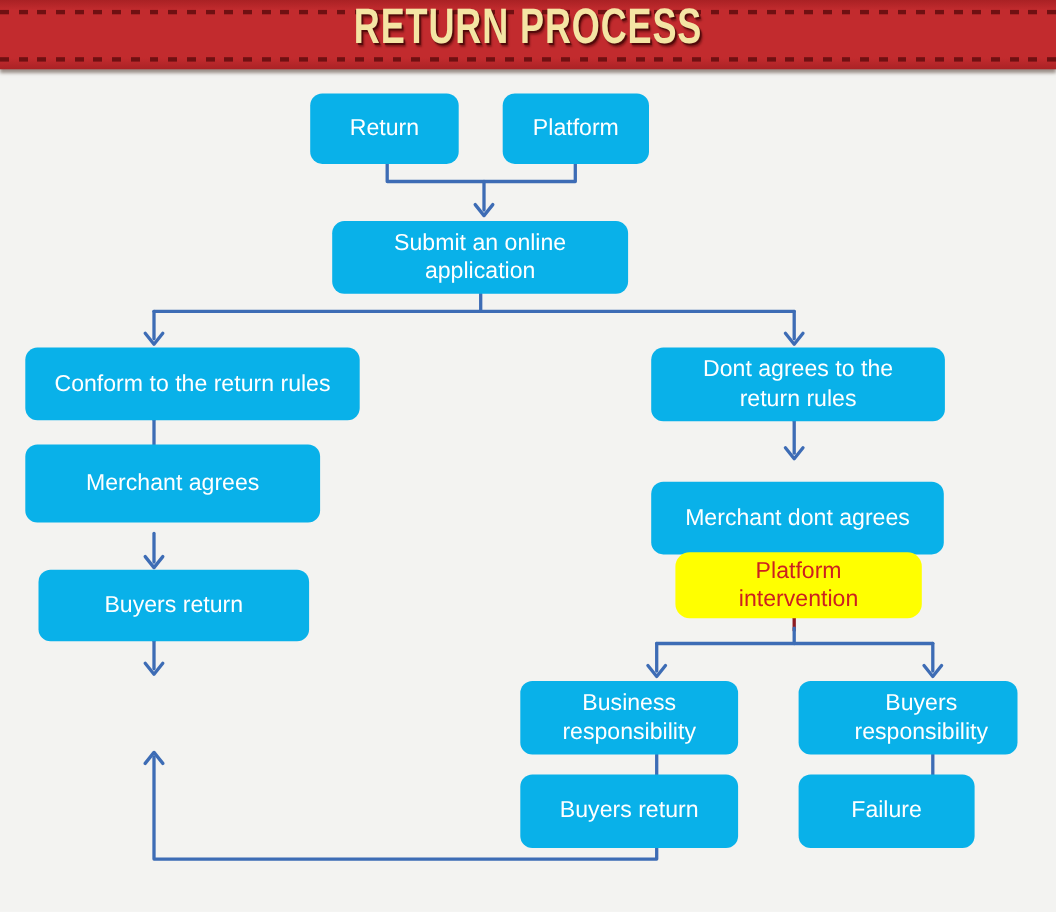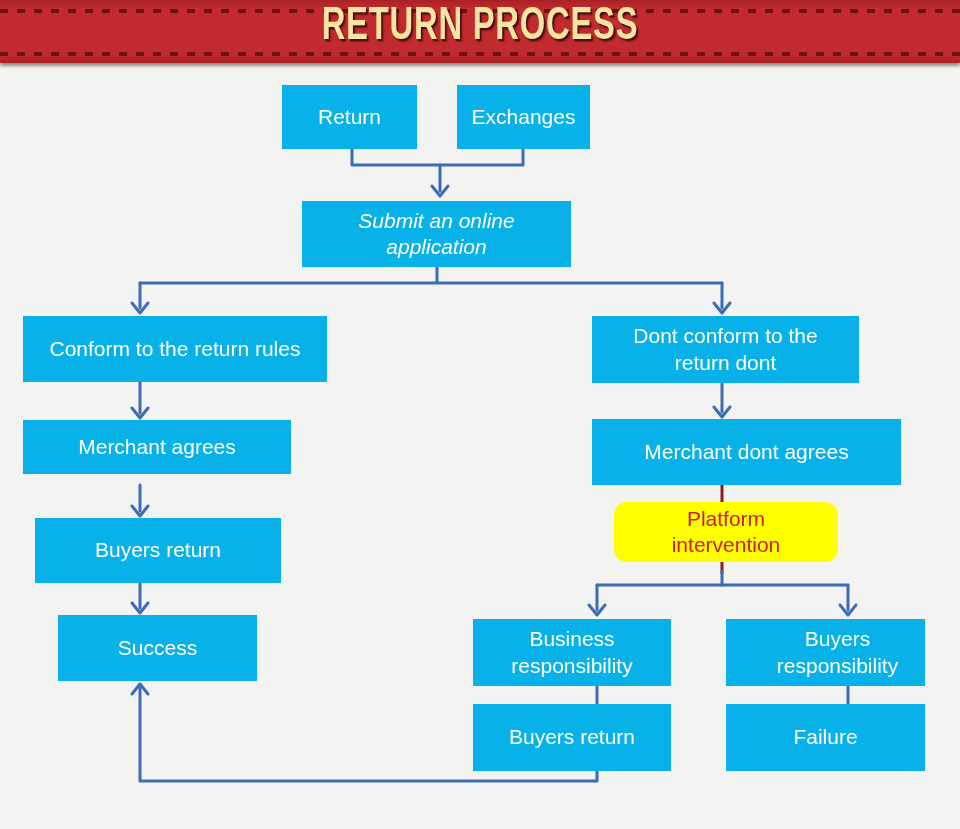--- a/index.html
+++ b/index.html
@@ -41,21 +41,21 @@
   .connectors .blue{stroke:var(--connector-blue,#3d6cb5);stroke-width:3;}
   .connectors .maroon{stroke:var(--connector-red,#8e1a20);stroke-width:3;}
   
   .node{
     position:absolute;
     background:var(--node-fill,#09b1e9);
     color:var(--node-text,#ffffff);
     display:flex;align-items:center;justify-content:center;
     text-align:center;
     font-size:21px;line-height:1.25;
-    padding:0 20px;box-sizing:border-box;
+    padding:0 20px;box-sizing:border-box;border-radius:11px;
   }
   .node.highlight{
     background:var(--highlight-fill,#ffff00);
     color:var(--highlight-text,#cc2020);
     border-radius:13px;
   }
 </style>
 </head>
 <body>
 
@@ -98,39 +98,38 @@
     <path class="blue" d="M840 605 L848 615 L856 605"></path>
     <path class="blue" d="M597 686 V704"></path>
     <path class="blue" d="M848 686 V704"></path>
 
     <path class="blue" d="M597 771 V781 H140 V688"></path>
     <path class="blue" d="M132 694 L140 684 L148 694"></path>
   </svg>
 
   <div class="node" style="left:282px;top:85px;width:135px;height:64px;">Return</div>
 
-  <div class="node" style="left:457px;top:85px;width:133px;height:64px;">Exchanges</div>
+  <div class="node" style="left:457px;top:85px;width:133px;height:64px;">Platform</div>
 
-  <div class="node" style="left:302px;top:201px;width:269px;height:66px;font-style:italic;">Submit an online application</div>
+  <div class="node" style="left:302px;top:201px;width:269px;height:66px;">Submit an online application</div>
 
   <div class="node" style="left:23px;top:316px;width:304px;height:66px;">Conform to the return rules</div>
 
-  <div class="node" style="left:592px;top:316px;width:267px;height:67px;">Dont conform to the return dont</div>
+  <div class="node" style="left:592px;top:316px;width:267px;height:67px;">Dont agrees to the return rules</div>
 
-  <div class="node" style="left:23px;top:420px;width:268px;height:54px;">Merchant agrees</div>
+  <div class="node" style="left:23px;top:404px;width:268px;height:71px;">Merchant agrees</div>
 
-  <div class="node" style="left:592px;top:419px;width:309px;height:66px;">Merchant dont agrees</div>
+  <div class="node" style="left:592px;top:438px;width:266px;height:66px;">Merchant dont agrees</div>
 
   <div class="node" style="left:35px;top:518px;width:246px;height:65px;">Buyers return</div>
 
   <div class="node highlight" style="left:614px;top:502px;width:224px;height:60px;padding:0 28px;">Platform intervention</div>
 
-  <div class="node" style="left:58px;top:615px;width:199px;height:66px;">Success</div>
 
   <div class="node" style="left:473px;top:619px;width:198px;height:67px;padding-left:20px;">Business responsibility</div>
 
   <div class="node" style="left:726px;top:619px;width:199px;height:67px;padding-left:44px;">Buyers responsibility</div>
 
   <div class="node" style="left:473px;top:704px;width:198px;height:67px;">Buyers return</div>
 
-  <div class="node" style="left:726px;top:704px;width:199px;height:67px;">Failure</div>
+  <div class="node" style="left:726px;top:704px;width:160px;height:67px;">Failure</div>
 
 </div>
 
 </body></html>

